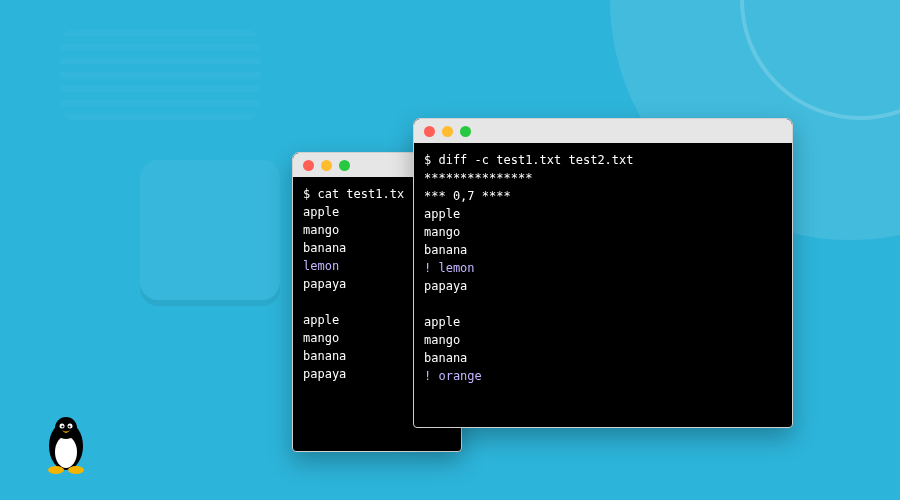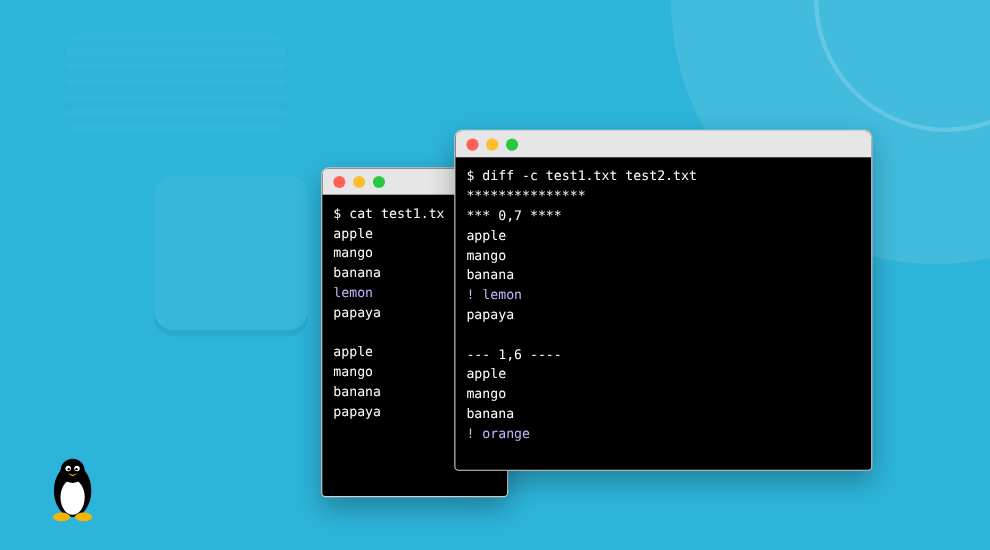--- a/index.html
+++ b/index.html
@@ -148,21 +148,20 @@
   <div class="term" id="term-front">
       <span class="line">$ diff -c test1.txt test2.txt</span>
       <span class="line">***************</span>
       <span class="line">*** 0,7 ****</span>
       <span class="line">  apple</span>
       <span class="line">  mango</span>
       <span class="line">  banana</span>
       <span class="line hl">! lemon</span>
       <span class="line">  papaya</span>
       <span class="line">&nbsp;</span>
-      <span class="line">--- 1,6 ----</span>
       <span class="line">  apple</span>
       <span class="line">  mango</span>
       <span class="line">  banana</span>
       <span class="line hl">! orange</span>
     </div>
 </div>
 
 <svg class="penguin" viewBox="0 0 48 58">
   <ellipse cx="24" cy="30" rx="17" ry="24" fill="#000"></ellipse>
   <ellipse cx="24" cy="36" rx="11" ry="16" fill="#fff"></ellipse>

